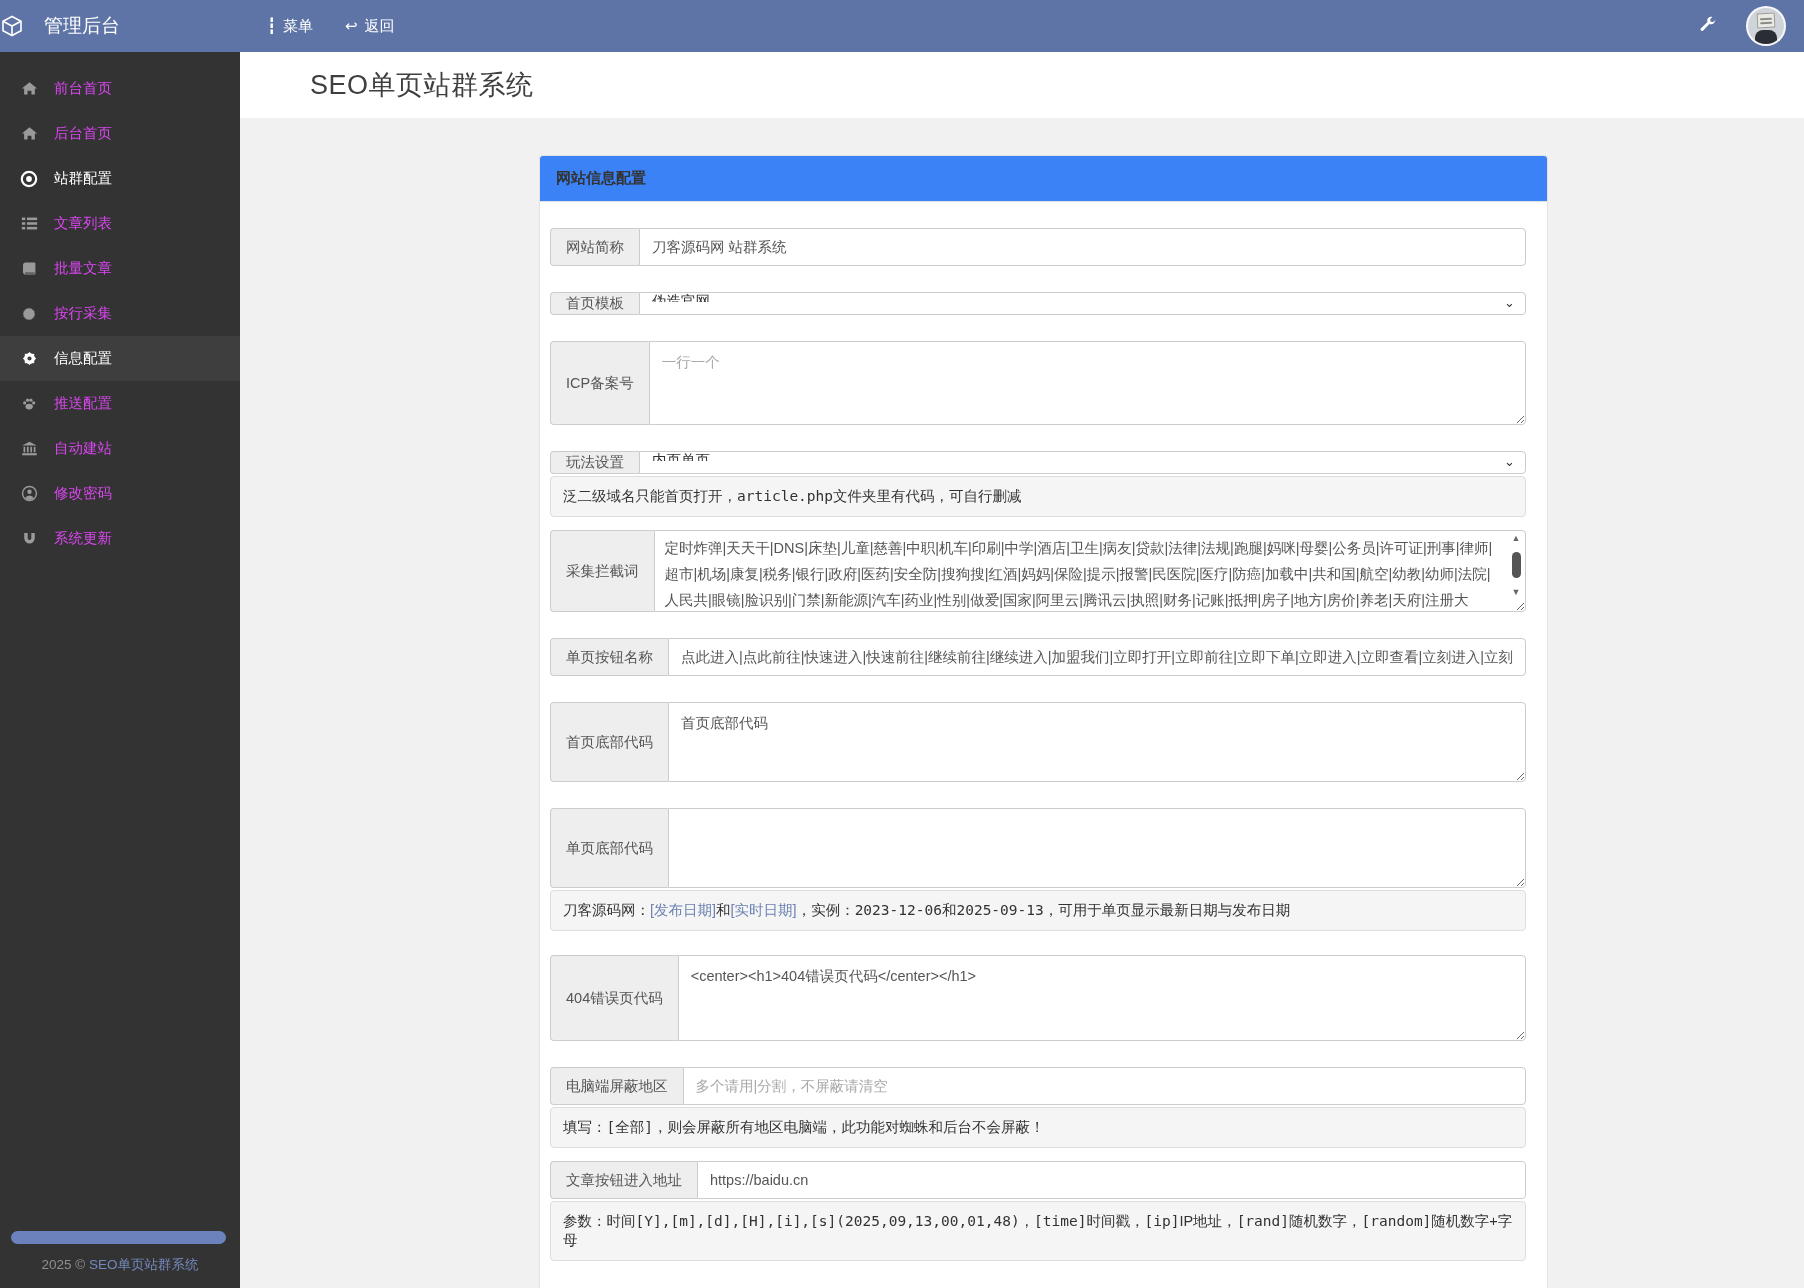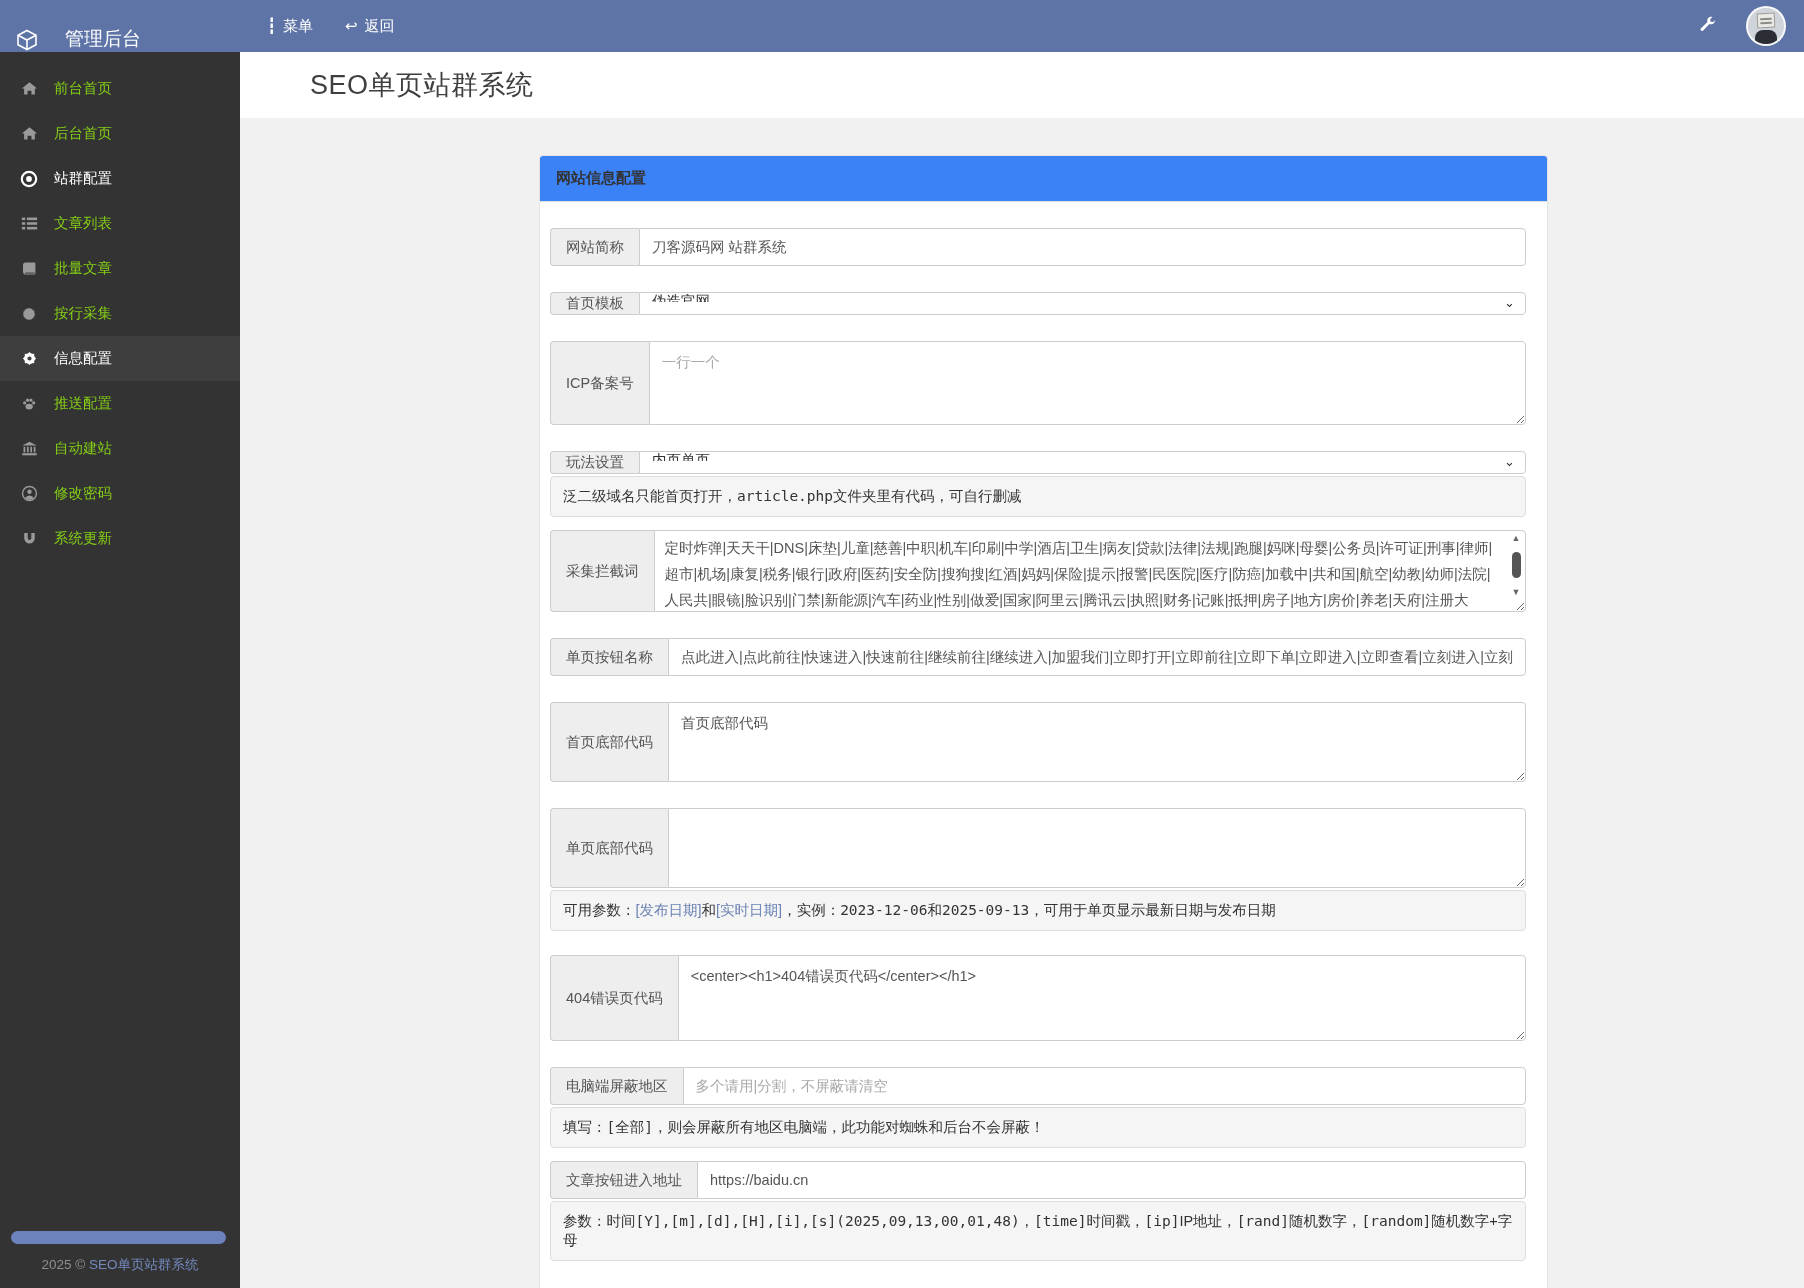--- a/index.html
+++ b/index.html
@@ -2,36 +2,36 @@
 <html><head>
 <meta charset="utf-8">
 <style>
   * { box-sizing: border-box; margin: 0; padding: 0; }
   html,body { width:1804px; height:1288px; overflow:hidden;
     font-family:"Liberation Sans","DejaVu Sans",sans-serif; font-size:14.5px; background:#f1f1f1; }
   .mono { font-family:"DejaVu Sans Mono","Liberation Mono",monospace; }
 
   
   .topbar { height:52px; background:#5e74a6; display:flex; align-items:stretch; color:#fff; }
-  .brand { width:240px; display:flex; align-items:flex-end; gap:26px; padding-left:15px; font-size:19px; }
+  .brand { width:240px; display:flex; align-items:center; gap:20px; font-size:19px; }
   .brand svg { display:block; }
   .topnav { display:flex; align-items:center; gap:6px; padding-left:14px; }
   .topnav-btn { display:flex; align-items:center; gap:7px; padding:0 13px; height:52px; cursor:pointer; font-size:15px; }
   .topnav-btn .glyph { font-size:15px; }
   .topbar-right { margin-left:auto; display:flex; align-items:center; gap:28px; padding-right:18px; }
   .avatar { width:40px; height:40px; border-radius:50%; border:2px solid rgba(255,255,255,.85); overflow:hidden; background:#cfd3da; position:relative; }
   .avatar .suit { position:absolute; bottom:-4px; left:7px; width:22px; height:18px; background:#2a2d33; border-radius:8px 8px 0 0; }
   .avatar .box { position:absolute; top:5px; left:9px; width:18px; height:15px; background:#e9e9e6; border:1px solid #9a9a95; transform:rotate(-3deg); }
   .avatar .scribble { position:absolute; top:4px; left:2px; right:2px; height:2px; background:#8b8b86; border-radius:2px; }
   .avatar .scribble2 { top:8px; }
 
   
   .sidebar { position:fixed; top:52px; left:0; bottom:0; width:240px; background:#333333; }
   .menu { padding-top:14px; }
-  .menu-item { height:45px; display:flex; align-items:center; gap:15px; padding-left:19px; color:#84cc16; cursor:pointer; }
+  .menu-item { height:45px; display:flex; align-items:center; gap:15px; padding-left:19px; color:#d946ef; cursor:pointer; }
   .menu-item .ic { width:20px; display:flex; justify-content:center; color:#9a9a9a; }
   .menu-item.bright { color:#fff; } .menu-item.bright .ic { color:#fff; }
   .menu-item.active { background:#3e3e3e; color:#fff; } .menu-item.active .ic { color:#fff; }
   .side-footer { position:absolute; bottom:14px; left:0; right:0; }
   .scroll-pill { height:13px; border-radius:7px; background:#6b82bd; margin:0 14px 12px 11px; }
   .copyright { text-align:center; color:#8f8f8f; font-size:13.5px; }
   .copyright a { color:#7388bd; text-decoration:none; }
 
   
   .content { margin-left:240px; }
@@ -313,21 +313,21 @@
             </span>
         </div>
 
         <div class="igroup tight">
           <span class="addon">单页底部代码</span>
           <span class="field">
               <textarea class="ta h80" style=""></textarea>
             </span>
         </div>
         <div class="helpblock">
-          <span>可用参数：</span><a href="#">[发布日期]</a><span>和</span><a href="#">[实时日期]</a><span>，实例：</span><span class="mono">2023-12-06</span><span>和</span><span class="mono">2025-09-13</span><span>，可用于单页显示最新日期与发布日期</span>
+          <span>刀客源码网：</span><a href="#">[发布日期]</a><span>和</span><a href="#">[实时日期]</a><span>，实例：</span><span class="mono">2023-12-06</span><span>和</span><span class="mono">2025-09-13</span><span>，可用于单页显示最新日期与发布日期</span>
         </div>
 
         <div class="igroup">
           <span class="addon">404错误页代码</span>
           <span class="field">
               <textarea class="ta h86 mono" style="">&lt;center&gt;&lt;h1&gt;404错误页代码&lt;/center&gt;&lt;/h1&gt;</textarea>
             </span>
         </div>
 
         <div class="igroup tight">

